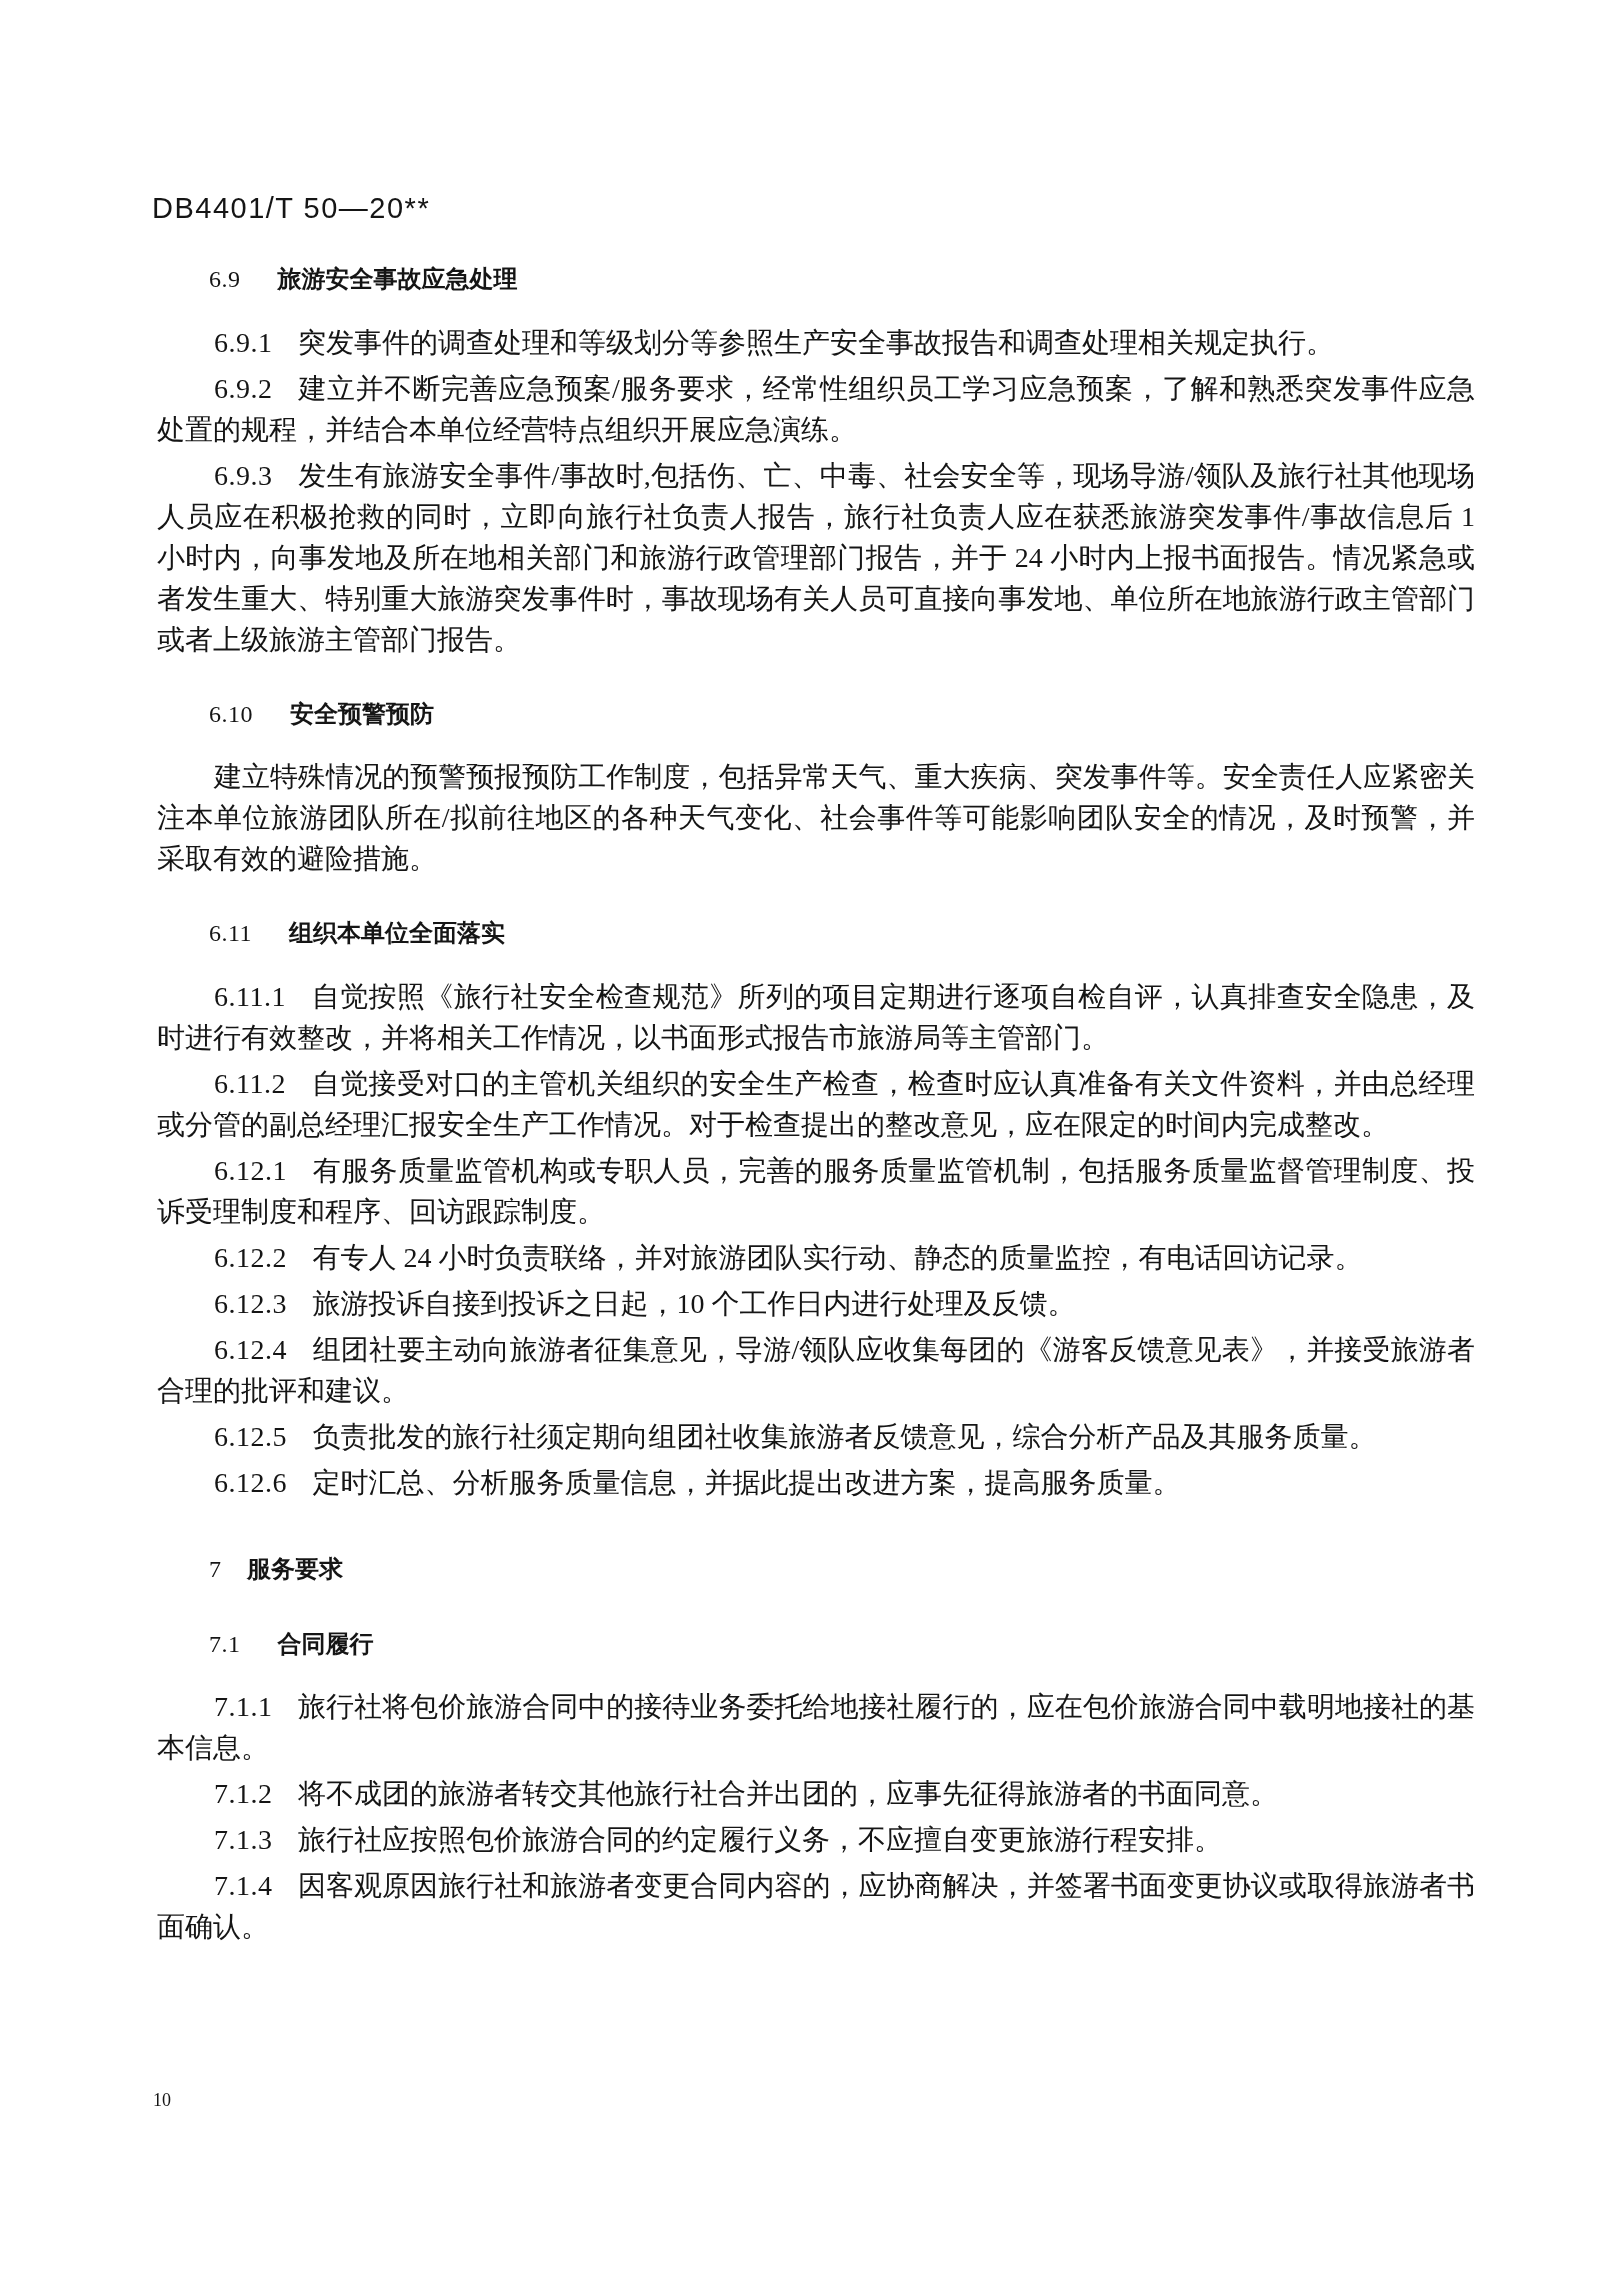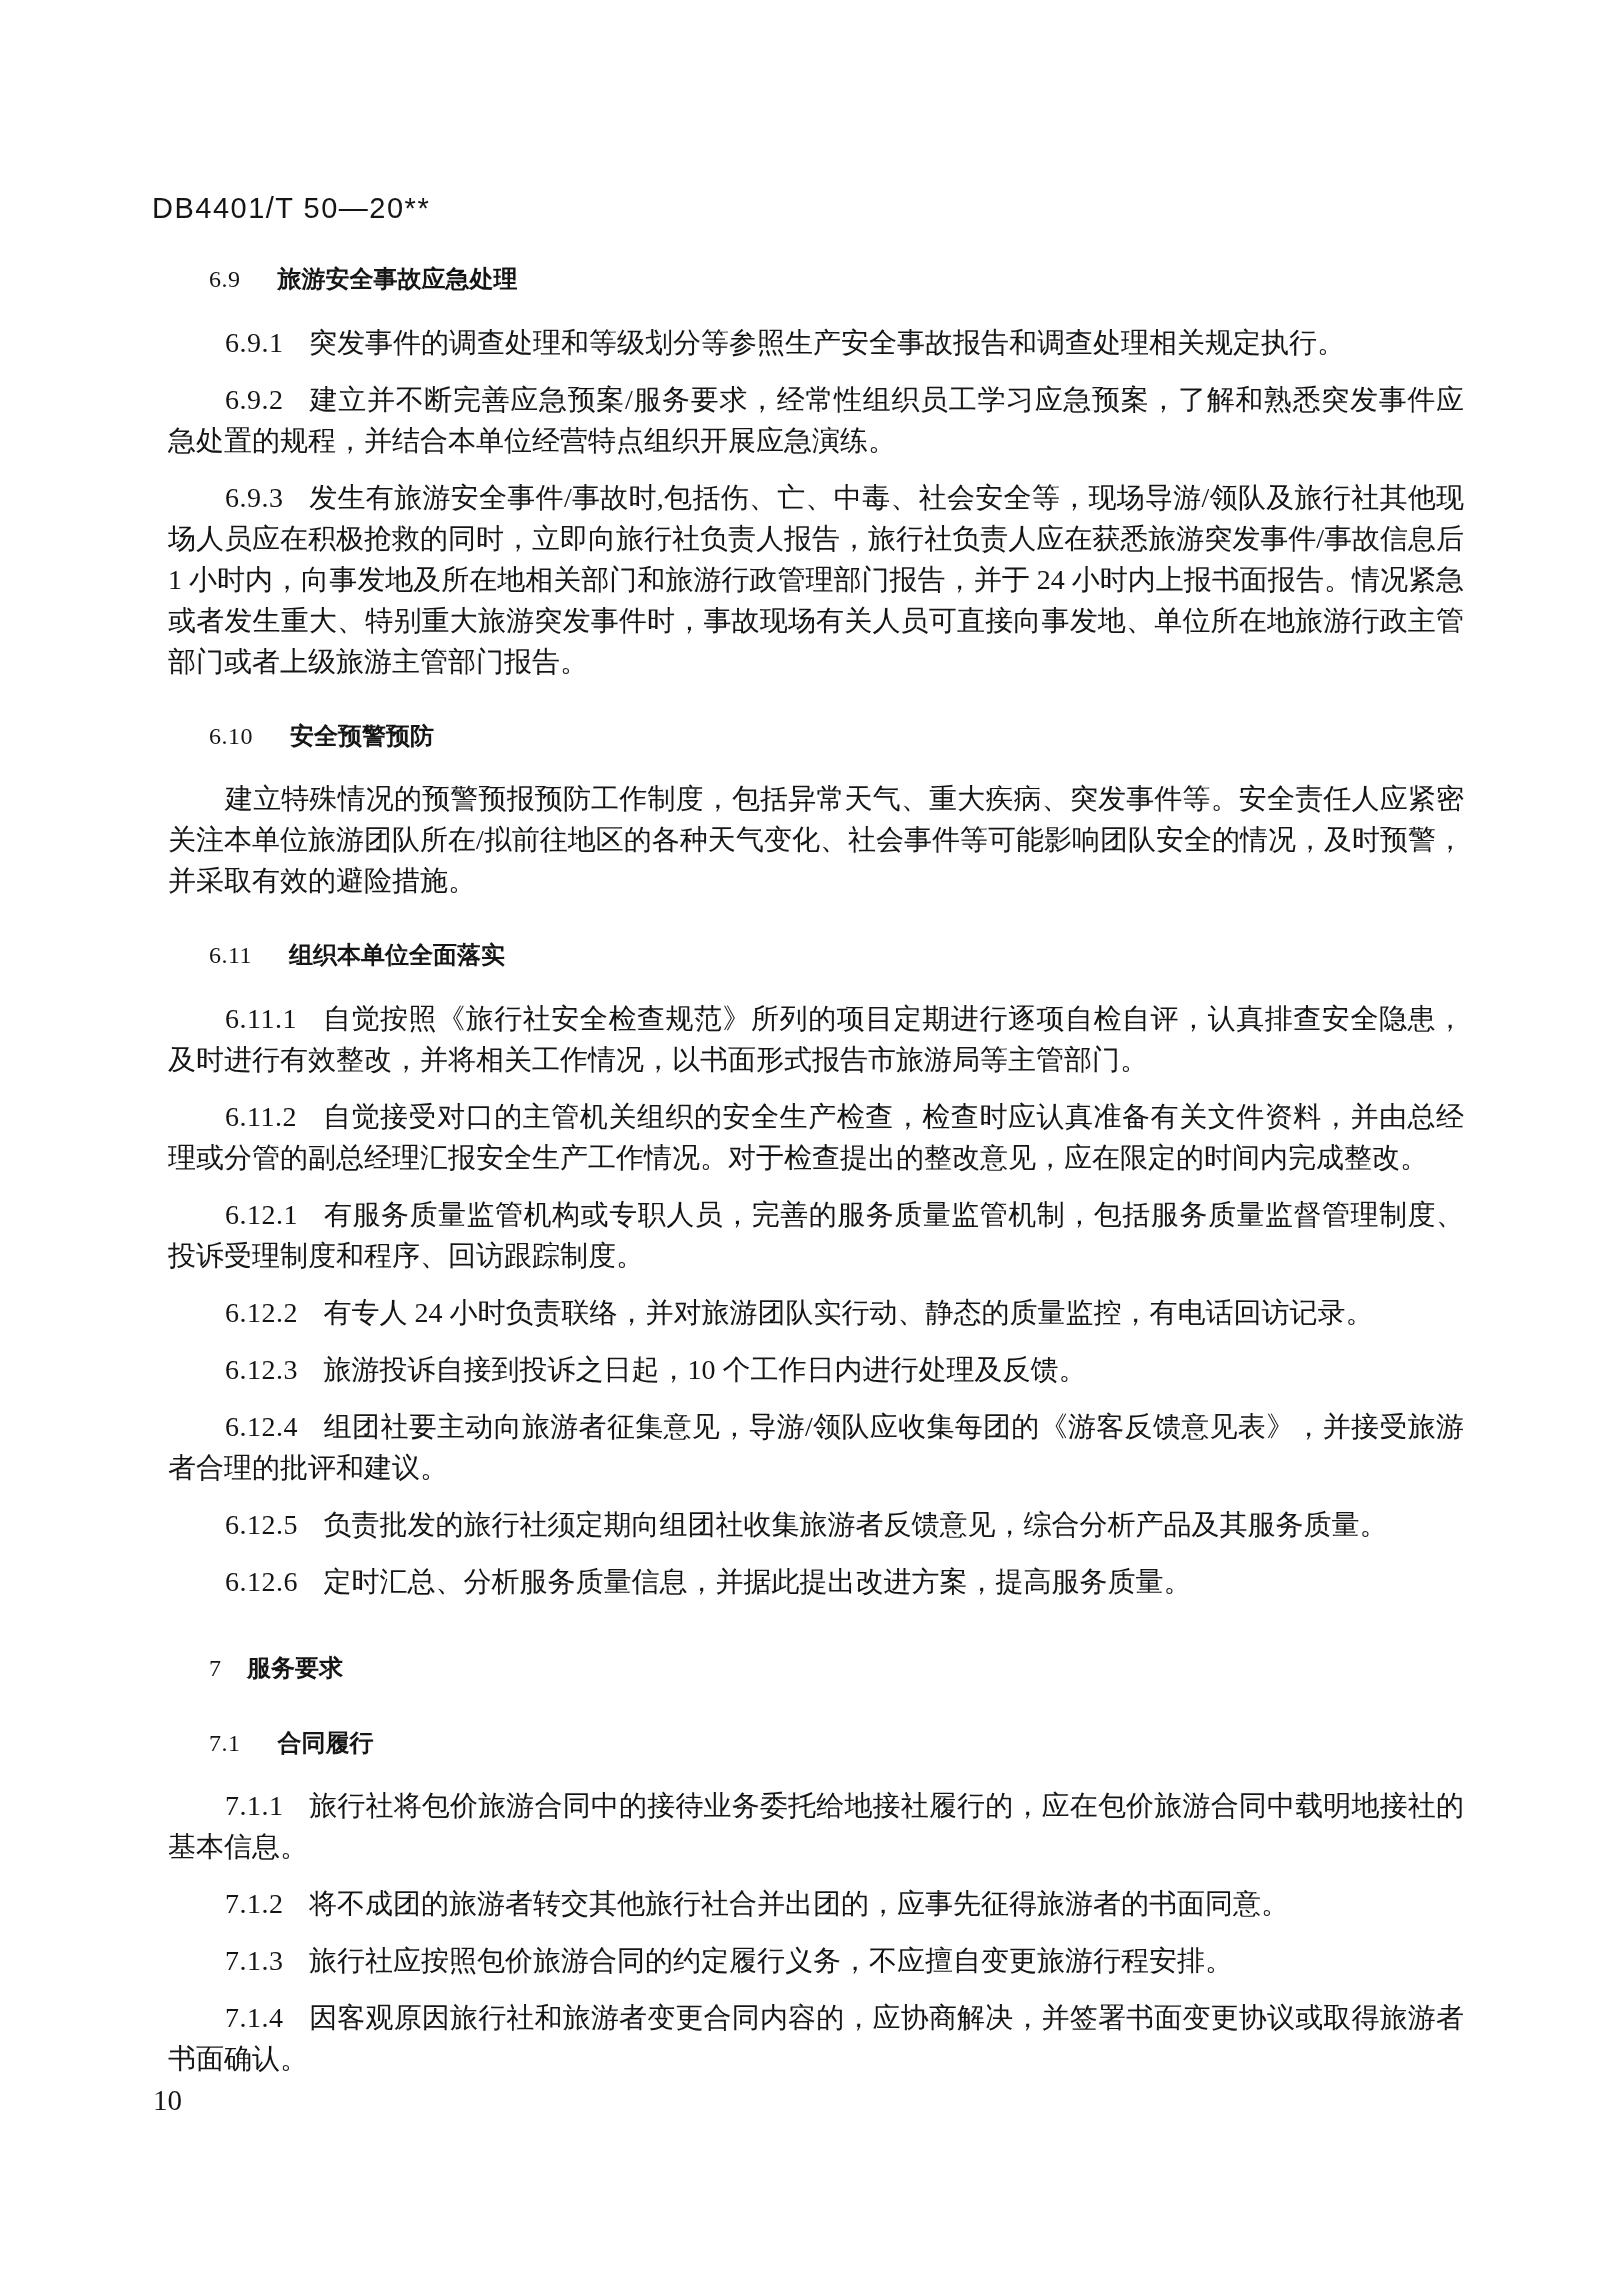--- a/index.html
+++ b/index.html
@@ -40,33 +40,33 @@
     font-family: "Liberation Serif", "DejaVu Serif", serif;
     margin-right: 37px;
     letter-spacing: 0.5px;
   }
   h1.chapter-heading .sec-num { margin-right: 25.5px; }
   .sec-title {
     font-family: "Liberation Sans", "DejaVu Sans", sans-serif;
     font-weight: bold;
   }
   p.clause {
-    margin: 16px;
+    margin: 5px;
     text-indent: 57px;
     text-align: justify;
   }
   .clause-num {
     margin-right: 25.5px;
     letter-spacing: 0.5px;
   }
   .page-num {
     position: absolute;
     left: 153px;
     top: 2084px;
-    font-size: 29px;
+    font-size: 18px;
     line-height: 33px;
   }
 </style>
 </head>
 <body>
 
 <div class="page">
 
   <div class="doc-header">DB4401/T 50—20**</div>
 

